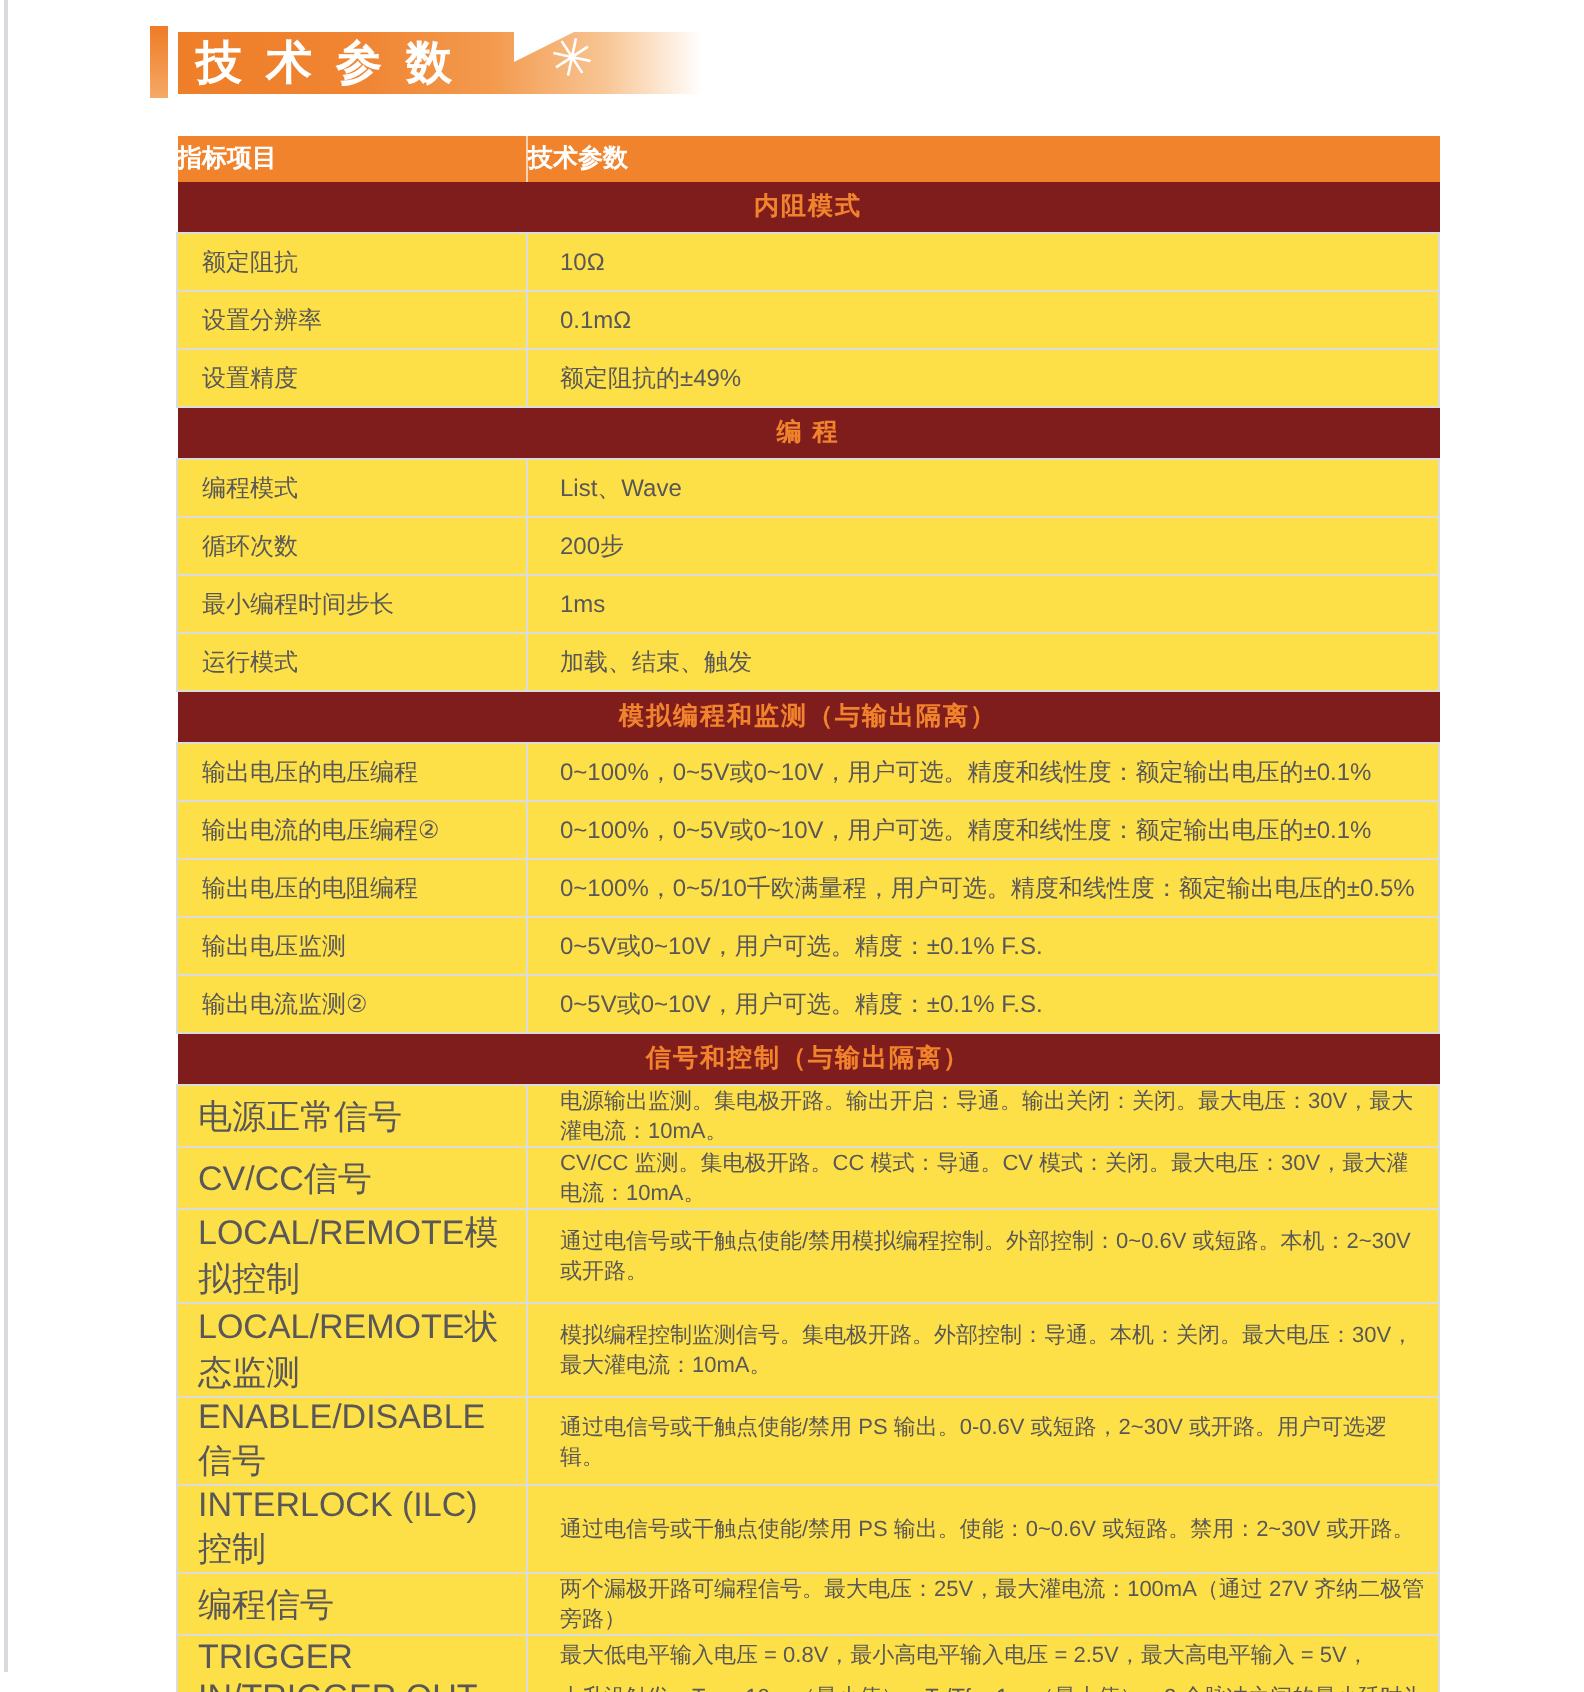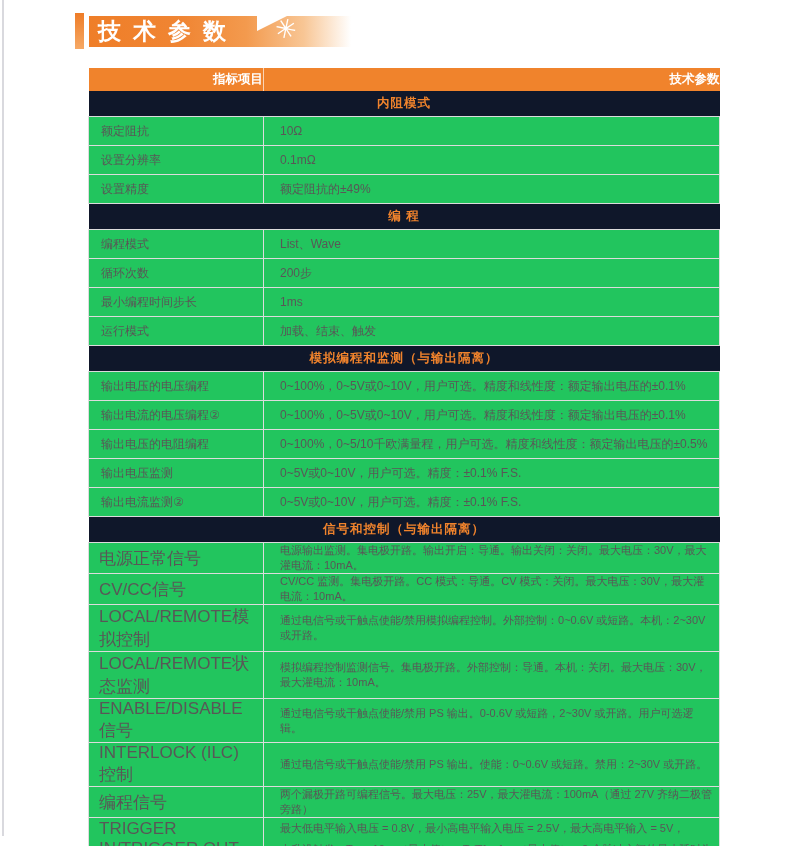--- a/index.html
+++ b/index.html
@@ -42,31 +42,31 @@
 
   
   table.spec-table {
     position:absolute; left:88px; top:68px; width:632px;
     border-collapse:collapse; table-layout:fixed;
     color:#595757; font-size:12px;
   }
   col.c-label { width:175px; }
   thead th {
     background:#f0832c; color:#ffffff; font-weight:bold;
-    font-size:12.5px; height:23px; text-align:right; padding:0;
+    font-size:12.5px; height:23px; text-align:left; padding:0;
   }
   thead th.first { border-right:1px solid rgba(255,255,255,0.65); }
   td.section-cell {
-    background:#0f172a; color:#f0832c; font-weight:bold;
+    background:#7f1d1d; color:#f0832c; font-weight:bold;
     text-align:center; height:25px; font-size:12.5px;
     letter-spacing:1px; border:none; padding:0;
   }
   tr.spec-row td {
     border:1px solid #dcdcdc; height:28px;
-    vertical-align:middle; background:#22c55e;
+    vertical-align:middle; background:#fde047;
   }
   td.label-cell { padding:0 4px 0 12px; }
   td.value-cell { padding:0 6px 0 16px; }
   tr.spec-row.small td.value-cell { font-size:11px; }
   tr.spec-row.small td.label-cell { font-size:17px; padding-left:10px; }
   td.value-cell .value-line { line-height:1.95; }
   tr.spec-row.tall td { height:54px; }
 </style>
 </head>
 <body>

